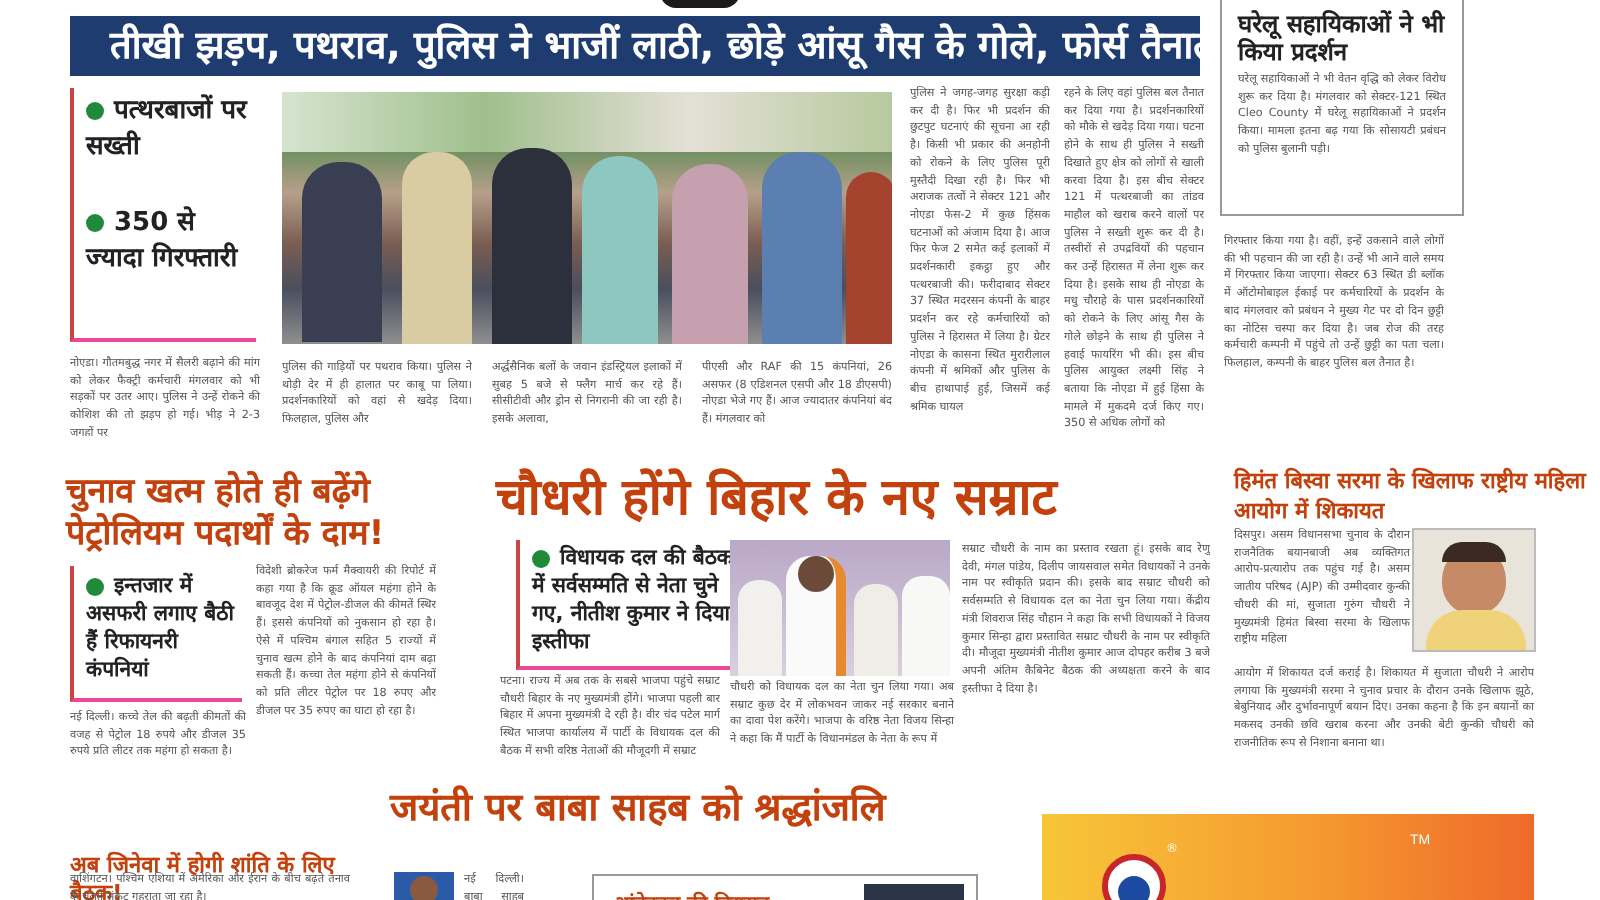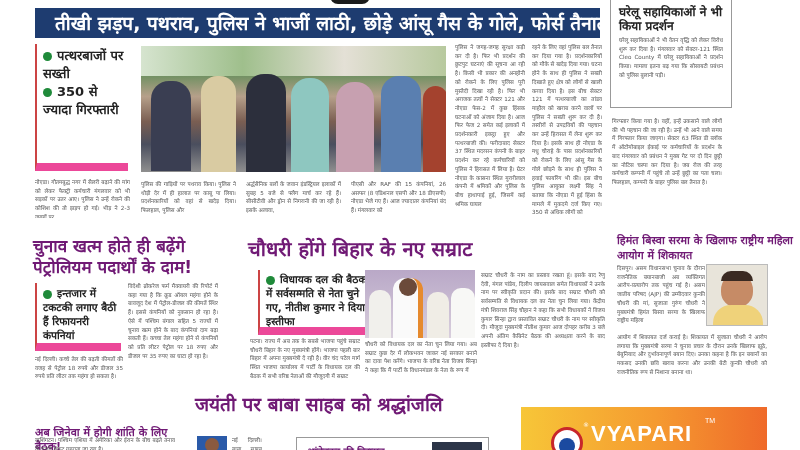--- a/index.html
+++ b/index.html
@@ -1,36 +1,36 @@
 <!DOCTYPE html>
 <html><head>
 <meta charset="utf-8">
 <style>
 *{box-sizing:border-box;margin:0;padding:0}
 body{width:800px;height:450px;overflow:hidden;background:#fff;position:relative;font-family:"DejaVu Sans",sans-serif;color:#222}
 .abs{position:absolute}
 .banner{left:35px;top:8px;width:565px;height:30px;background:#1e3c70;color:#fff;font-size:19px;line-height:30px;padding-left:20px;white-space:nowrap;overflow:hidden;font-weight:bold}
 .bul{font-size:13px;line-height:18px;color:#222;font-weight:bold}
 .bul .dot{display:inline-block;width:9px;height:9px;border-radius:50%;background:#1f8a3a;margin-right:5px;vertical-align:middle}
-.box{border-left:2px solid #c44;border-bottom:8px solid #ec4899}
+.box{border-left:2px solid #c44;border-bottom:2px solid #ec4899}
 .txt{font-size:5.6px;line-height:8.7px;color:#555;text-align:justify;overflow:hidden}
 .photo{overflow:hidden}
-.h1{font-weight:bold;color:#701a75;white-space:nowrap}
+.h1{font-weight:bold;color:#c2410c;white-space:nowrap}
 .sidebox{border:1.5px solid #999;background:#fff}
 </style>
 </head>
 <body>
 
 <div class="abs" style="left:330px;top:-6px;width:40px;height:10px;background:#1b1b1b;border-radius:0 0 8px 8px"></div>
 
 <div class="abs banner">तीखी झड़प, पथराव, पुलिस ने भाजीं लाठी, छोड़े आंसू गैस के गोले, फोर्स तैनात</div>
 
 <div class="abs box" style="left:35px;top:44px;width:93px;height:127px;padding:3px 0 0 6px">
   <div class="bul"><span class="dot"></span><span>पत्थरबाजों पर सख्ती</span></div>
-  <div class="bul" style="margin-top:0"><span class="dot"></span><span>350 से ज्यादा गिरफ्तारी</span></div>
+  <div class="bul" style="margin-top:20px"><span class="dot"></span><span>350 से ज्यादा गिरफ्तारी</span></div>
 </div>
 <div class="abs txt" style="left:35px;top:178px;width:95px;height:40px">नोएडा। गौतमबुद्ध नगर में सैलरी बढ़ाने की मांग को लेकर फैक्ट्री कर्मचारी मंगलवार को भी सड़कों पर उतर आए। पुलिस ने उन्हें रोकने की कोशिश की तो झड़प हो गई। भीड़ ने 2-3 जगहों पर</div>
 
 <div class="abs photo" style="left:141px;top:46px;width:305px;height:126px;background:linear-gradient(180deg,#a9c6a4 0%,#6b8f5f 22%,#b6a08a 40%,#7a5e52 60%,#4a4e5e 78%,#8f8f8f 100%)">
   <div style="position:absolute;left:0;top:0;width:100%;height:30px;background:linear-gradient(90deg,#d6e4cf,#9fbf8c,#e4e0d6,#b7c99e)"></div>
   <div style="position:absolute;left:10px;top:35px;width:40px;height:90px;background:#3a3e52;border-radius:18px 18px 0 0"></div>
   <div style="position:absolute;left:60px;top:30px;width:35px;height:96px;background:#d9cba2;border-radius:16px 16px 0 0"></div>
   <div style="position:absolute;left:105px;top:28px;width:40px;height:98px;background:#2c2f3c;border-radius:18px 18px 0 0"></div>
   <div style="position:absolute;left:150px;top:32px;width:38px;height:94px;background:#8ec7c0;border-radius:18px 18px 0 0"></div>
   <div style="position:absolute;left:195px;top:36px;width:38px;height:90px;background:#c7a0b0;border-radius:18px 18px 0 0"></div>
@@ -45,29 +45,29 @@
 <div class="abs txt" style="left:532px;top:43px;width:70px;height:177px">रहने के लिए वहां पुलिस बल तैनात कर दिया गया है। प्रदर्शनकारियों को मौके से खदेड़ दिया गया। घटना होने के साथ ही पुलिस ने सख्ती दिखाते हुए क्षेत्र को लोगों से खाली करवा दिया है। इस बीच सेक्टर 121 में पत्थरबाजी का तांडव माहौल को खराब करने वालों पर पुलिस ने सख्ती शुरू कर दी है। तस्वीरों से उपद्रवियों की पहचान कर उन्हें हिरासत में लेना शुरू कर दिया है। इसके साथ ही नोएडा के मधु चौराहे के पास प्रदर्शनकारियों को रोकने के लिए आंसू गैस के गोले छोड़ने के साथ ही पुलिस ने हवाई फायरिंग भी की। इस बीच पुलिस आयुक्त लक्ष्मी सिंह ने बताया कि नोएडा में हुई हिंसा के मामले में मुकदमे दर्ज किए गए। 350 से अधिक लोगों को</div>
 
 <div class="abs sidebox" style="left:610px;top:-2px;width:122px;height:110px;padding:6px 8px">
   <div class="h1" style="font-size:12px;line-height:14px;white-space:normal;color:#222">घरेलू सहायिकाओं ने भी किया प्रदर्शन</div>
   <div class="txt" style="margin-top:3px;height:60px">घरेलू सहायिकाओं ने भी वेतन वृद्धि को लेकर विरोध शुरू कर दिया है। मंगलवार को सेक्टर-121 स्थित Cleo County में घरेलू सहायिकाओं ने प्रदर्शन किया। मामला इतना बढ़ गया कि सोसायटी प्रबंधन को पुलिस बुलानी पड़ी।</div>
 </div>
 <div class="abs txt" style="left:612px;top:117px;width:110px;height:105px">गिरफ्तार किया गया है। वहीं, इन्हें उकसाने वाले लोगों की भी पहचान की जा रही है। उन्हें भी आने वाले समय में गिरफ्तार किया जाएगा। सेक्टर 63 स्थित डी ब्लॉक में ऑटोमोबाइल ईकाई पर कर्मचारियों के प्रदर्शन के बाद मंगलवार को प्रबंधन ने मुख्य गेट पर दो दिन छुट्टी का नोटिस चस्पा कर दिया है। जब रोज की तरह कर्मचारी कम्पनी में पहुंचे तो उन्हें छुट्टी का पता चला। फिलहाल, कम्पनी के बाहर पुलिस बल तैनात है।</div>
 
 <div class="abs h1" style="left:33px;top:236px;width:210px;font-size:17px;line-height:21px;white-space:normal">चुनाव खत्म होते ही बढ़ेंगे पेट्रोलियम पदार्थों के दाम!</div>
 <div class="abs box" style="left:35px;top:283px;width:86px;height:68px;padding:3px 0 0 6px">
-  <div class="bul" style="font-size:10.5px;line-height:14px"><span class="dot"></span><span>इन्तजार में टकटकी लगाए बैठी हैं रिफायनरी कंपनियां</span></div>
+  <div class="bul" style="font-size:10.5px;line-height:14px"><span class="dot"></span><span>इन्तजार में असफरी लगाए बैठी हैं रिफायनरी कंपनियां</span></div>
 </div>
 <div class="abs txt" style="left:35px;top:355px;width:88px;height:40px">नई दिल्ली। कच्चे तेल की बढ़ती कीमतों की वजह से पेट्रोल 18 रुपये और डीजल 35 रुपये प्रति लीटर तक महंगा हो सकता है।</div>
 <div class="abs txt" style="left:128px;top:282px;width:90px;height:112px">विदेशी ब्रोकरेज फर्म मैक्वायरी की रिपोर्ट में कहा गया है कि क्रूड ऑयल महंगा होने के बावजूद देश में पेट्रोल-डीजल की कीमतें स्थिर हैं। इससे कंपनियों को नुकसान हो रहा है। ऐसे में पश्चिम बंगाल सहित 5 राज्यों में चुनाव खत्म होने के बाद कंपनियां दाम बढ़ा सकती हैं। कच्चा तेल महंगा होने से कंपनियों को प्रति लीटर पेट्रोल पर 18 रुपए और डीजल पर 35 रुपए का घाटा हो रहा है।</div>
 
 <div class="abs h1" style="left:35px;top:426px;width:140px;font-size:11px;line-height:14px;white-space:normal">अब जिनेवा में होगी शांति के लिए बैठक!</div>
 <div class="abs txt" style="left:35px;top:436px;width:140px;height:16px">वाशिंगटन। पश्चिम एशिया में अमेरिका और ईरान के बीच बढ़ते तनाव के चलते संकट गहराता जा रहा है।</div>
 
-<div class="abs h1" style="left:248px;top:233px;width:360px;font-size:20px;line-height:32px">चौधरी होंगे बिहार के नए सम्राट</div>
+<div class="abs h1" style="left:248px;top:233px;width:360px;font-size:25px;line-height:32px">चौधरी होंगे बिहार के नए सम्राट</div>
 <div class="abs box" style="left:258px;top:270px;width:112px;height:65px;padding:2px 0 0 6px">
   <div class="bul" style="font-size:10.5px;line-height:14px"><span class="dot"></span><span>विधायक दल की बैठक में सर्वसम्मति से नेता चुने गए, नीतीश कुमार ने दिया इस्तीफा</span></div>
 </div>
 <div class="abs photo" style="left:365px;top:270px;width:110px;height:68px;background:linear-gradient(180deg,#b9a8c7,#d9cfdd)">
   <div style="position:absolute;left:4px;top:20px;width:22px;height:48px;background:#f1f0ec;border-radius:10px 10px 0 0"></div>
   <div style="position:absolute;left:28px;top:8px;width:30px;height:60px;background:#fafafa;border-radius:12px 12px 0 0;border-right:5px solid #e68a2e"></div>
   <div style="position:absolute;left:34px;top:8px;width:18px;height:18px;background:#6b4a3a;border-radius:50%"></div>
   <div style="position:absolute;left:62px;top:22px;width:22px;height:46px;background:#f0ede6;border-radius:10px 10px 0 0"></div>
   <div style="position:absolute;left:86px;top:18px;width:24px;height:50px;background:#f8f8f6;border-radius:10px 10px 0 0"></div>
 </div>
@@ -92,15 +92,14 @@
 <div class="abs" style="left:296px;top:437px;width:193px;height:20px;border:1px solid #999;border-bottom:none;padding:2px 0 0 10px">
   <span class="h1" style="font-size:10px">आंबेडकर की विरासत</span>
   <div style="position:absolute;right:6px;top:4px;width:50px;height:16px;background:#2c3548"></div>
 </div>
 
 <div class="abs" style="left:521px;top:407px;width:246px;height:50px;background:linear-gradient(90deg,#f7c638 0%,#f59a30 55%,#ef6a2a 100%)">
   <div style="position:absolute;left:30px;top:20px;width:32px;height:32px;border-radius:50%;background:#fff;border:3px solid #c8262a">
     <div style="position:absolute;left:5px;top:8px;width:16px;height:16px;border-radius:50%;background:#1b4aa0"></div>
   </div>
   <span style="position:absolute;left:62px;top:14px;font-size:6px;color:#fff">®</span>
-  <span style="position:absolute;left:70px;top:14px;font-family:'Liberation Sans',sans-serif;font-size:22px;font-weight:bold;color:#fff;letter-spacing:1px">VYAPARI</span>
   <span style="position:absolute;left:184px;top:10px;font-family:'Liberation Sans',sans-serif;font-size:7px;color:#fff">TM</span>
 </div>
 
 </body></html>

